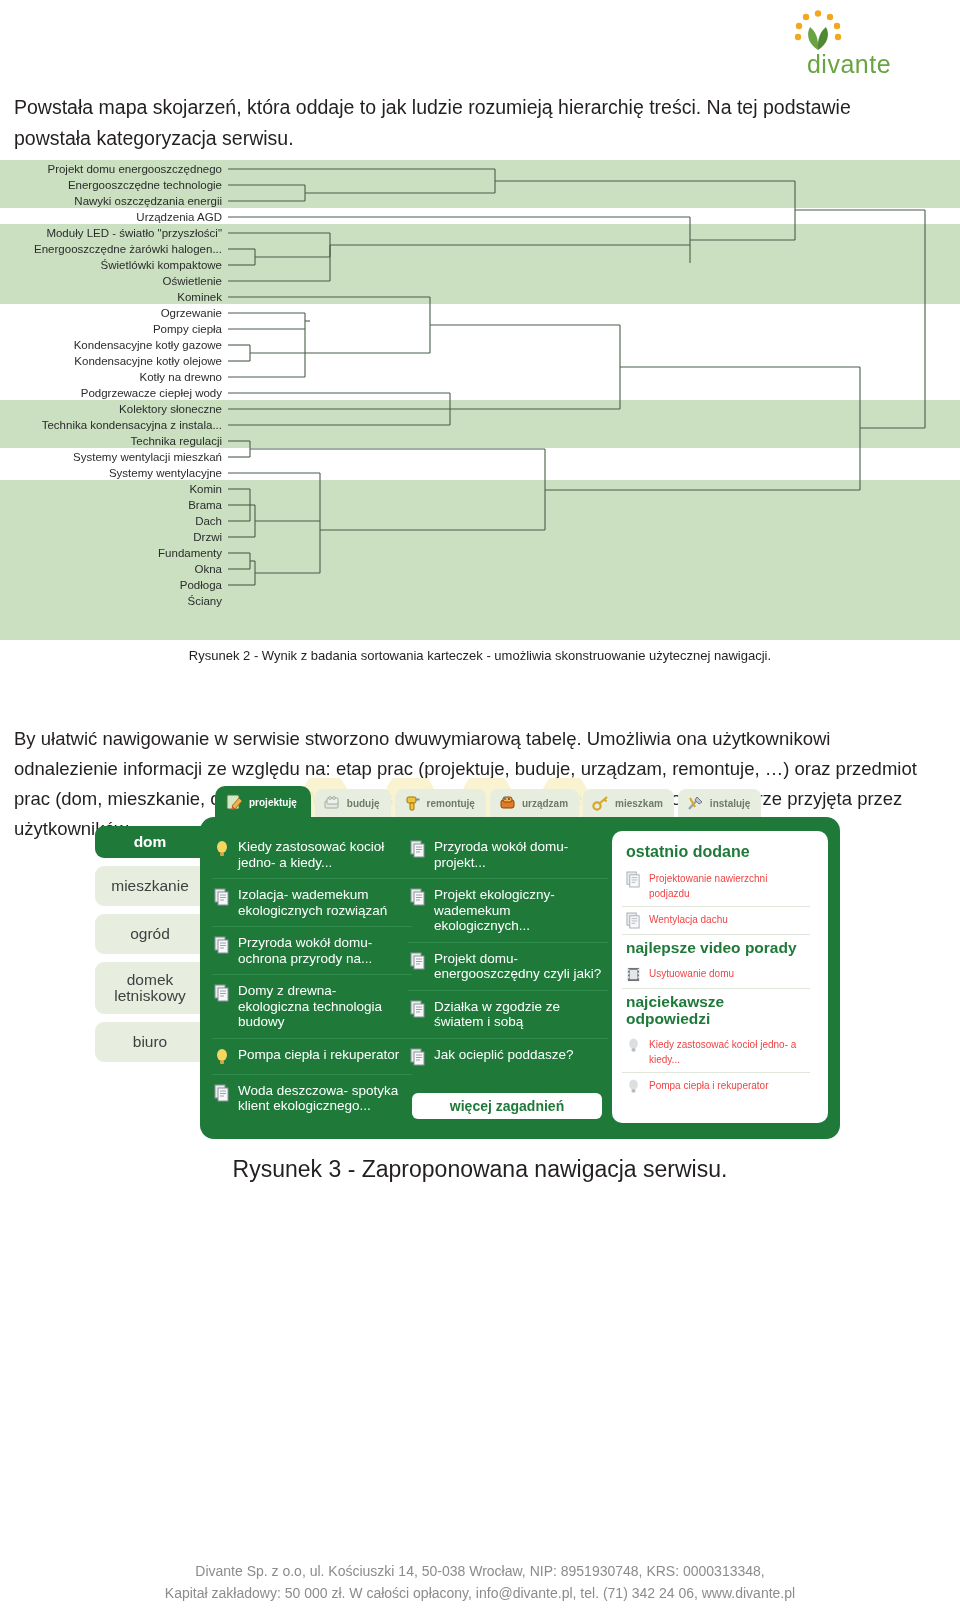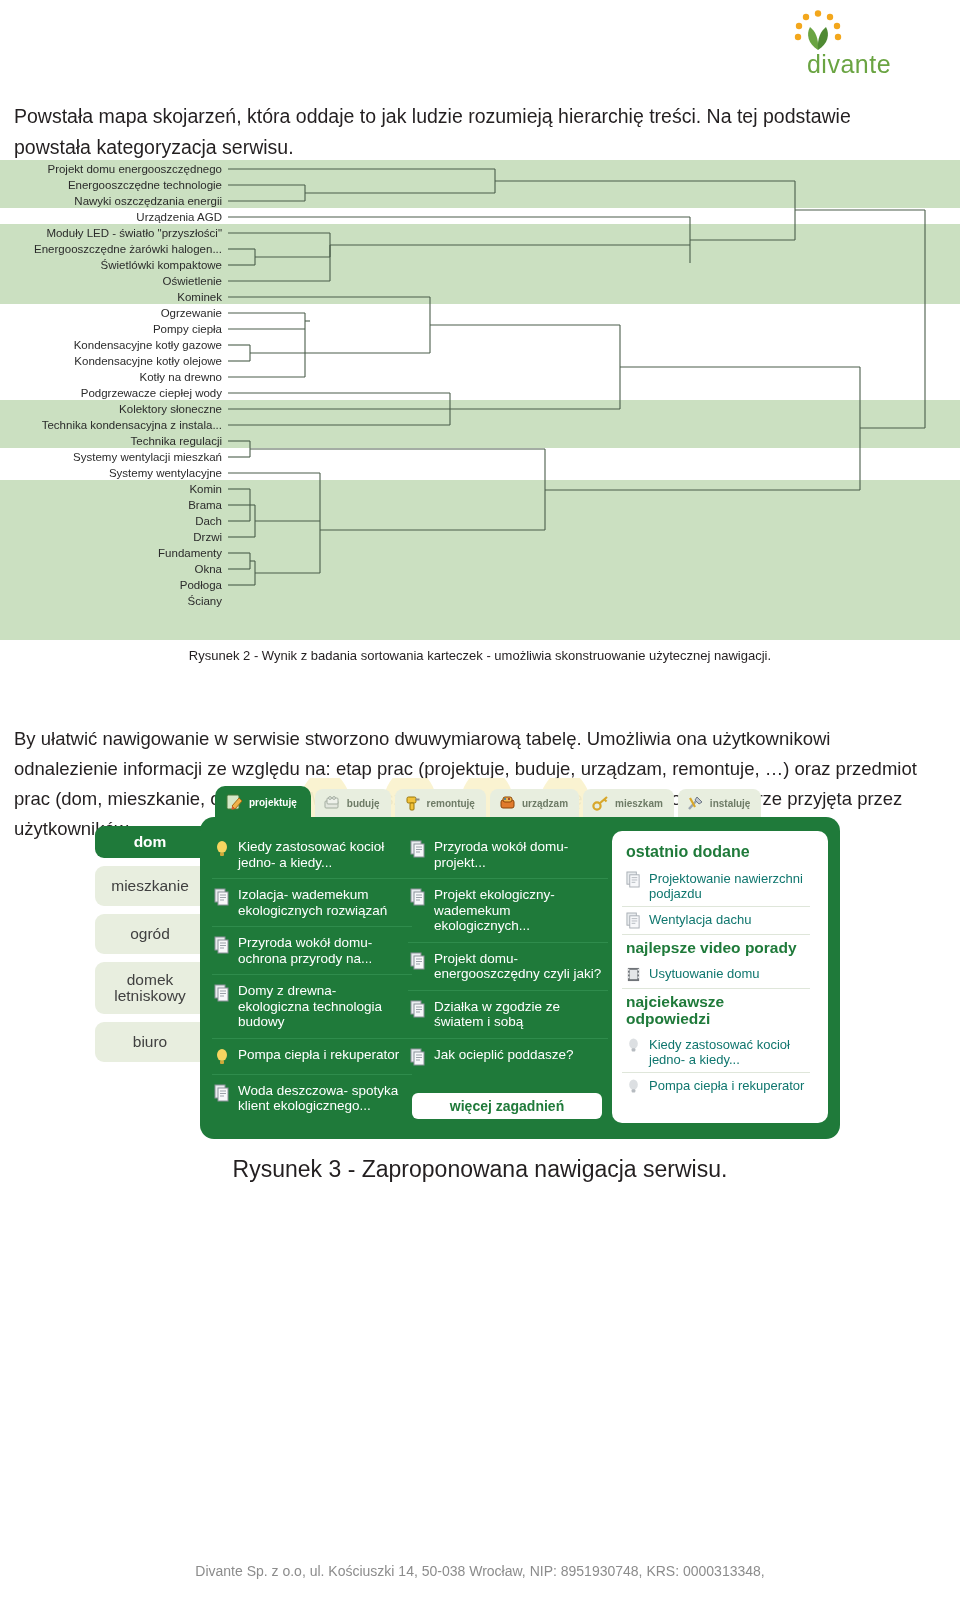--- a/index.html
+++ b/index.html
@@ -39,21 +39,20 @@
 
   
   .intro {
     position: absolute;
     left: 14px;
     top: 92px;
     width: 900px;
     font-size: 19.5px;
     line-height: 31px;
     color: #231f20;
-    margin-top: 9px;
   }
 
   
   .dendro {
     position: absolute;
     left: 0;
     top: 160px;
     width: 960px;
     height: 475px;
     background: #ffffff;
@@ -245,21 +244,21 @@
     display: flex;
     gap: 8px;
     align-items: flex-start;
     padding: 5px 2px 5px 4px;
     border-bottom: 1px solid #dfe6da;
     min-height: 20px;
     box-sizing: border-box;
   }
   .rc-row:last-child { border-bottom: none; }
   .rc-row .licon { width: 15px; height: 17px; flex: 0 0 auto; }
-  .rc-row .ltext { color: #0f766e; font-size: 13px; line-height: 15px; }
+  .rc-row .ltext { color: #ef4444; font-size: 10px; line-height: 15px; }
 
   
   .cap3 {
     position: absolute;
     left: 0; top: 1156px;
     width: 960px;
     text-align: center;
     font-size: 23px;
     color: #231f20;
   }
@@ -659,13 +658,14 @@
       </div>
 
     </div>
   </div>
 </div>
 
 <div class="cap3">Rysunek 3 - Zaproponowana nawigacja serwisu.</div>
 
 <div class="footer">
   <div>Divante Sp. z o.o, ul. Kościuszki 14, 50-038 Wrocław, NIP: 8951930748, KRS: 0000313348,</div>
+  <div>Kapitał zakładowy: 50 000 zł. W całości opłacony, info@divante.pl, tel. (71) 342 24 06, www.divante.pl</div>
 </div>
 
 </body></html>

